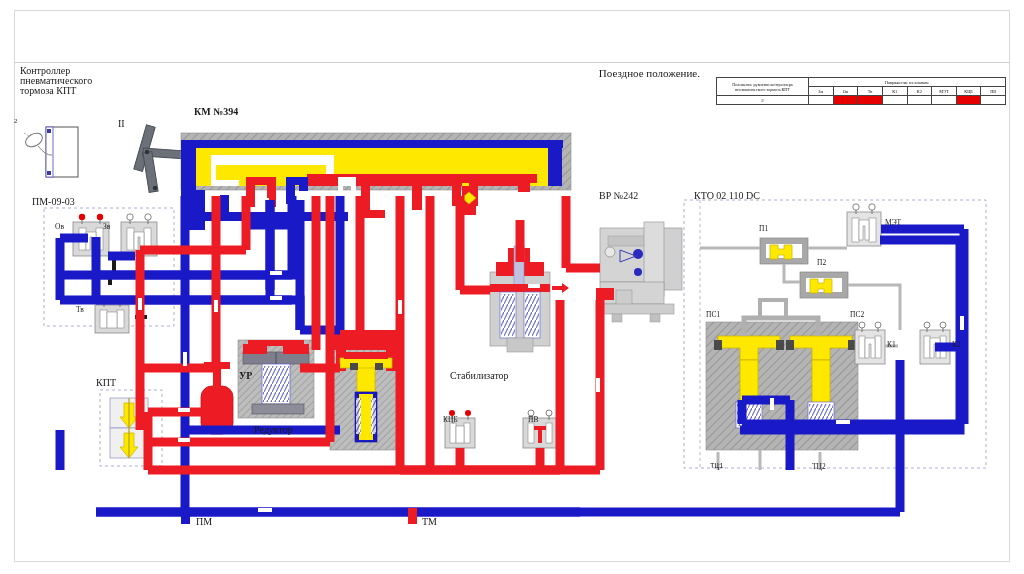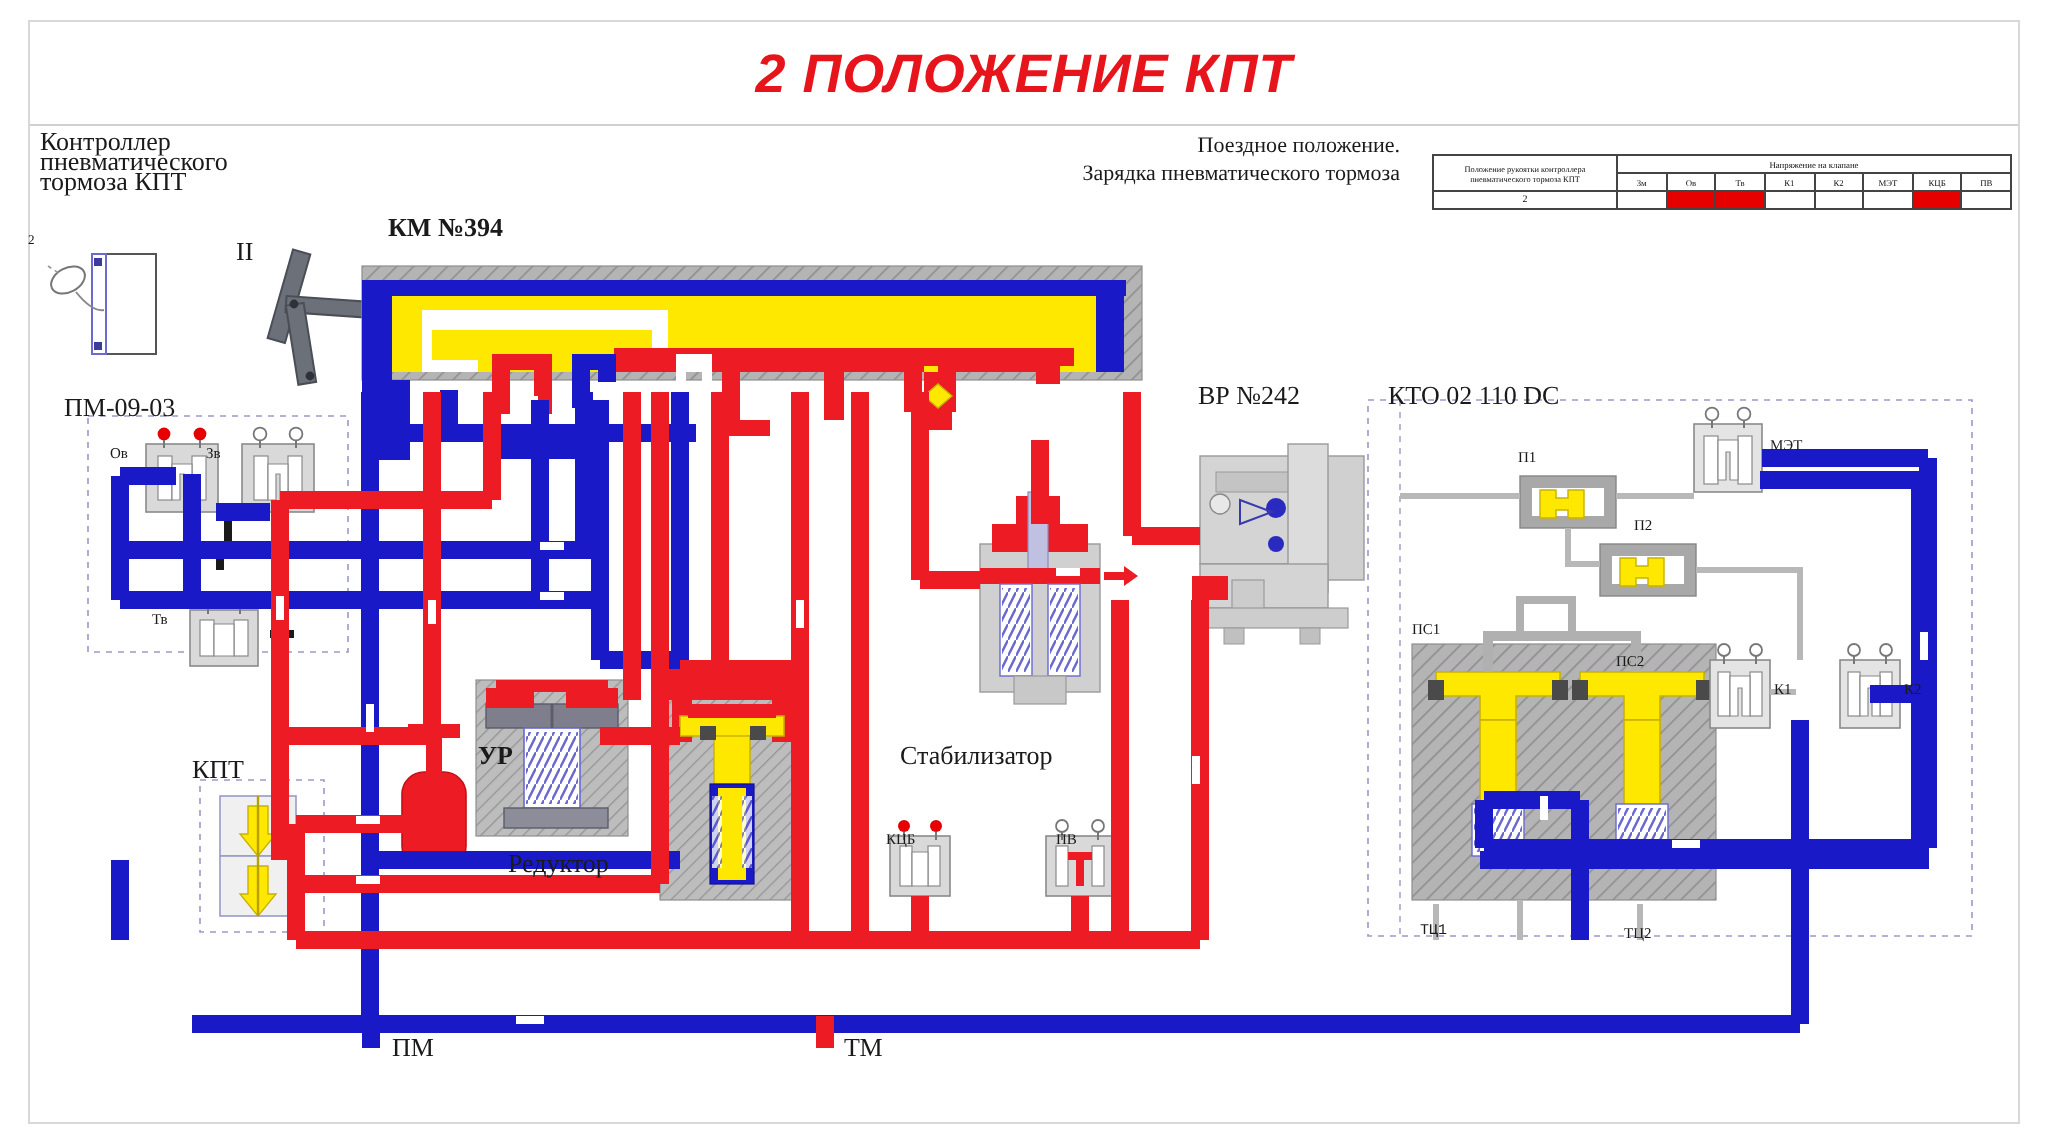--- a/index.html
+++ b/index.html
@@ -72,43 +72,41 @@
   .legend .sub { height: 8px; }
   .legend td.on { background: #e60000; }
   .legend .valrow td { height: 9px; font-size: 5px; }
 
   
   #canvas { position: absolute; left: 0; top: 0; }
 
   
   .lbl {
     position: absolute;
-    font-size: 13px;
+    font-size: 10px;
     color: #1a1a1a;
     white-space: nowrap;
     font-family: "Liberation Serif", serif;
   }
   .lbl.sm { font-size: 7.5px; }
   .lbl.tiny { font-size: 6.6px; }
   .lbl.b { font-weight: bold; margin-left: 28px; }
   .lbl.blk { line-height: 10px; white-space: normal; width: 90px; }
 </style>
 </head>
 <body>
 
 <div id="root">
 
   <div class="page-frame"></div>
 
-  <div class="title">2 ПОЛОЖЕНИЕ КПТ</div>
   <div class="title-rule"></div>
 
   <div class="subtitle">
     <div>Поездное положение.</div>
-    <div>Зарядка пневматического тормоза</div>
   </div>
 
   <table class="legend">
     <tbody>
         <tr>
       <td class="rowhdr" rowspan="2">Положение рукоятки контроллера пневматического тормоза КПТ</td>
       <td colspan="8">Напряжение на клапане</td>
     </tr>
     <tr class="sub">
       <td>Зм</td>
@@ -537,21 +535,21 @@
   <div class="lbl sm" style="left:443px; top:415px;">КЦБ</div>
   <div class="lbl sm" style="left:528px; top:415px;">ПВ</div>
 
   <div class="lbl" style="left:588px; top:190px;margin-left:11px;">ВР №242</div>
   <div class="lbl" style="left:694px; top:190px;">КТО 02 110 DC</div>
   <div class="lbl sm" style="left:731px; top:224px;margin-left:28px;">П1</div>
   <div class="lbl sm" style="left:817px; top:258px;">П2</div>
   <div class="lbl sm" style="left:885px; top:218px;">МЭТ</div>
 
   <div class="lbl sm" style="left:706px; top:310px;">ПС1</div>
-  <div class="lbl sm" style="left:808px; top:310px;margin-top:16px;">ПС2</div>
+  <div class="lbl sm" style="left:850px; top:310px;">ПС2</div>
   <div class="lbl sm" style="left:887px; top:340px;">К1</div>
   <div class="lbl sm" style="left:952px; top:340px;">К2</div>
   <div class="lbl sm" style="left:710px; top:462px;font-family:Liberation Mono, monospace;">ТЦ1</div>
   <div class="lbl sm" style="left:812px; top:462px;">ТЦ2</div>
 
   <div class="lbl" style="left:196px; top:516px;">ПМ</div>
   <div class="lbl" style="left:422px; top:516px;">ТМ</div>
 
 </div>
 

